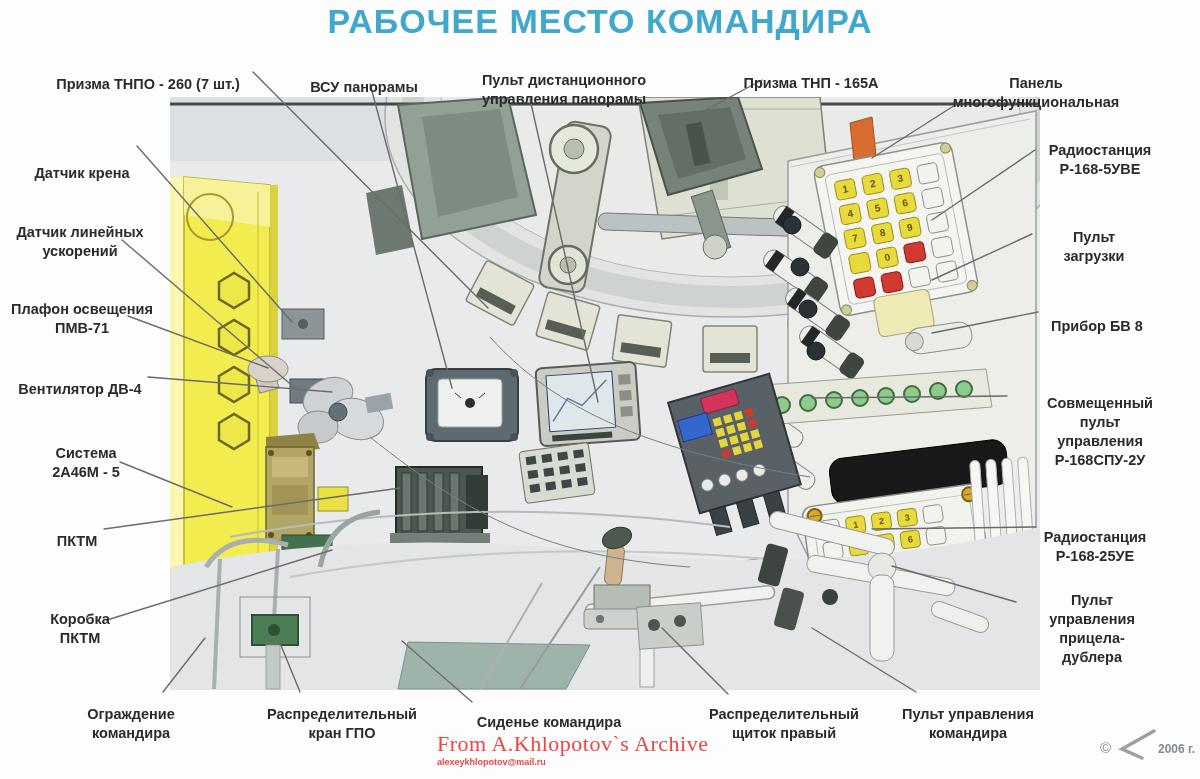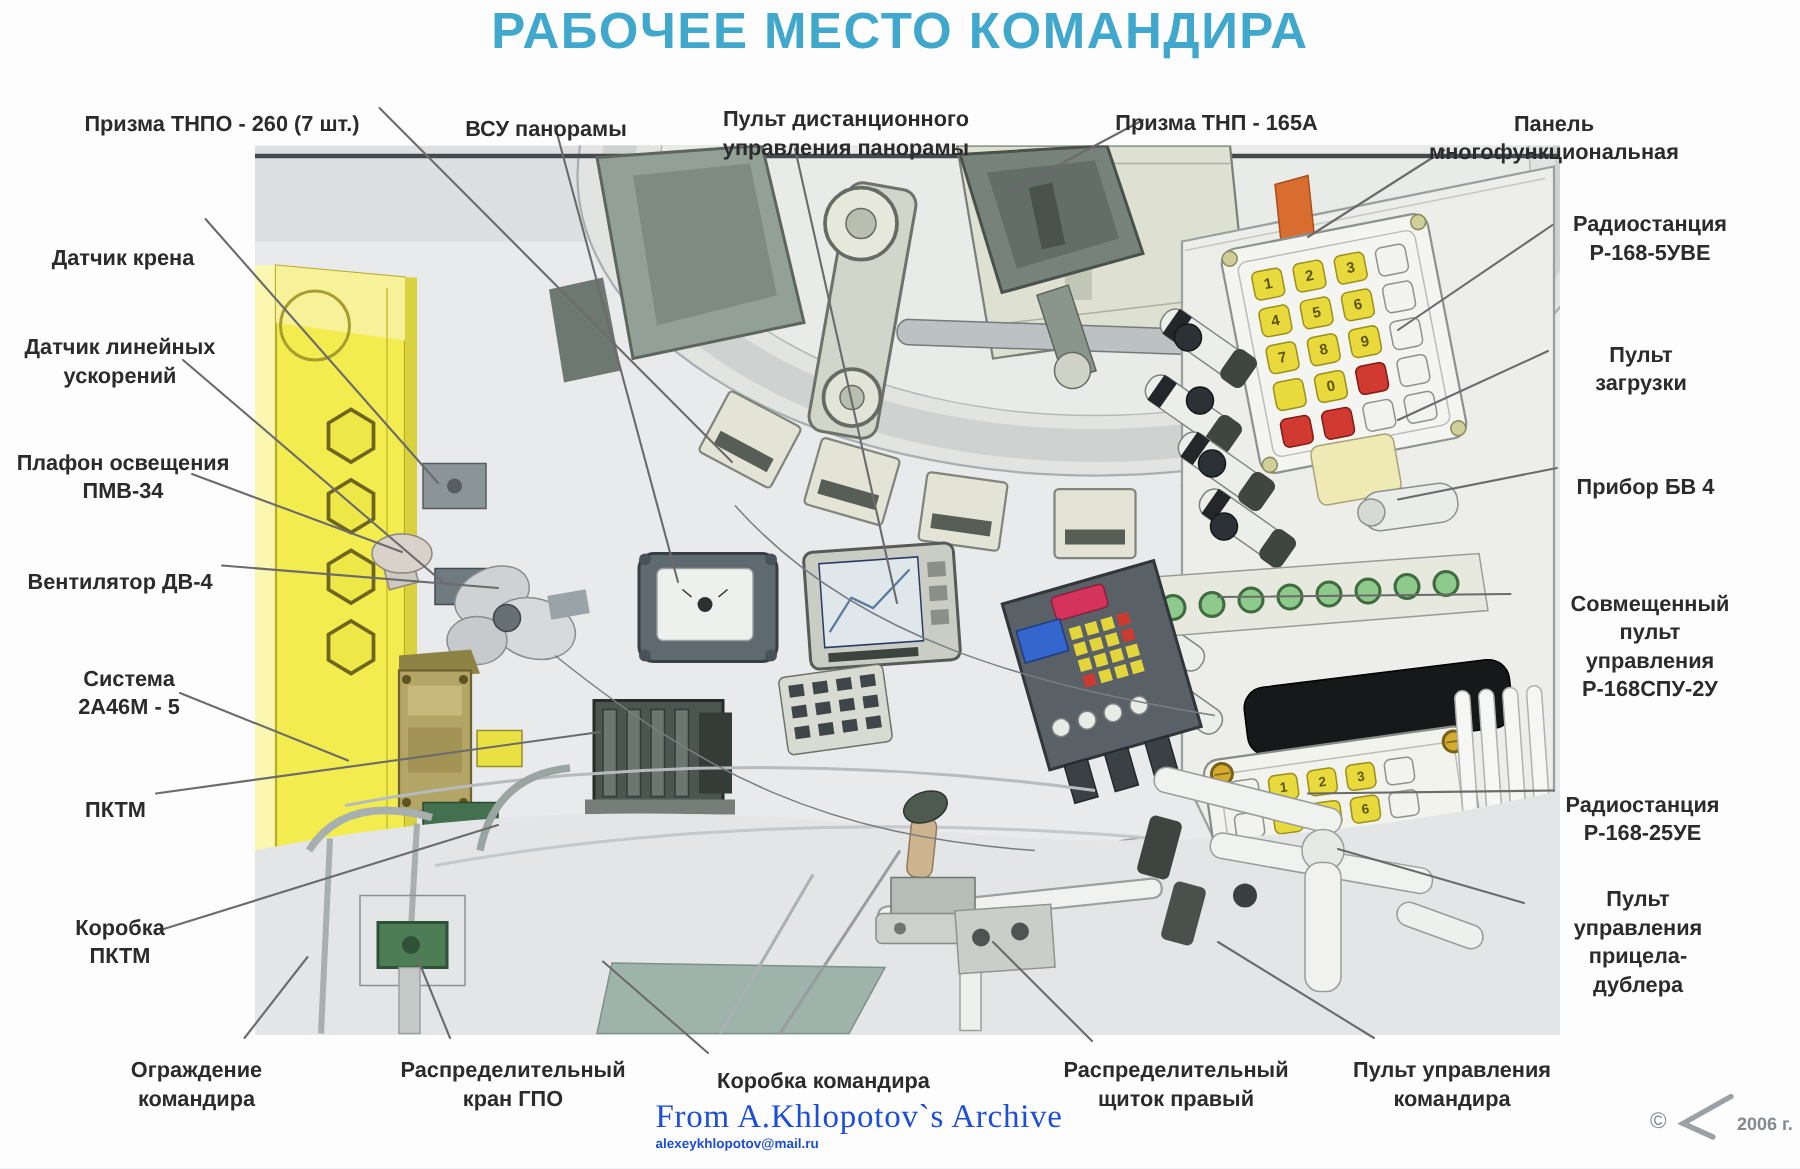--- a/index.html
+++ b/index.html
@@ -14,21 +14,21 @@
   }
   .illustration{position:absolute;left:170px;top:97px;width:870px;height:593px;}
   .illustration svg{display:block}
   #callout-lines{position:absolute;left:0;top:0;width:1200px;height:779px;pointer-events:none}
   #callout-lines line{stroke:var(--line,#6b6b6b);stroke-width:1.4;stroke-linecap:round}
   .callout{
     position:absolute;transform:translate(-50%,-50%);
     font-weight:bold;font-size:14.5px;line-height:19px;text-align:center;
     color:var(--label-text,#2b2b2b);white-space:pre-line;margin-top:13px;
   }
-  .credit{position:absolute;left:437px;top:731px;color:#1d4ed8}
+  .credit{position:absolute;left:437px;top:731px;color:#ef4444}
   .credit .line1{font-family:"Liberation Serif",serif;font-size:22px;letter-spacing:.5px}
   .credit .line2{font-size:9px;font-weight:bold;margin-top:0px;letter-spacing:0}
   .copyright{position:absolute;left:1096px;top:729px;width:100px;height:42px;color:#84898d}
   .copyright .sym{position:absolute;left:4px;top:10px;font-size:15px}
   .copyright .yr{position:absolute;left:62px;top:13px;font-size:12px;font-weight:bold}
   .copyright svg{position:absolute;left:20px;top:0}
 </style>
 </head>
 <body>
 
@@ -494,51 +494,51 @@
     <line x1="472" y1="702" x2="402" y2="641"></line>
     <line x1="728" y1="694" x2="662" y2="628"></line>
   </svg>
 
 <div id="labels">
     <div class="callout" style="left: 148px; top: 71px;">Призма ТНПО - 260 (7 шт.)</div>
     <div class="callout" style="left: 82px; top: 160px;">Датчик крена</div>
     <div class="callout" style="left: 80px; top: 229px;">Датчик линейных
 ускорений</div>
     <div class="callout" style="left: 82px; top: 306px;">Плафон освещения
-ПМВ-34</div>
+ПМВ-71</div>
     <div class="callout" style="left: 80px; top: 376px;">Вентилятор ДВ-4</div>
     <div class="callout" style="left: 86px; top: 450px;">Система
 2А46М - 5</div>
     <div class="callout" style="left: 77px; top: 528px;">ПКТМ</div>
     <div class="callout" style="left: 80px; top: 616px;">Коробка
 ПКТМ</div>
     <div class="callout" style="left: 131px; top: 711px;">Ограждение
 командира</div>
     <div class="callout" style="left: 364px; top: 74px;">ВСУ панорамы</div>
     <div class="callout" style="left: 564px; top: 77px;">Пульт дистанционного
 управления панорамы</div>
     <div class="callout" style="left: 811px; top: 70px;">Призма ТНП - 165А</div>
     <div class="callout" style="left: 1036px; top: 80px;">Панель
 многофункциональная</div>
     <div class="callout" style="left: 1100px; top: 147px;">Радиостанция
 Р-168-5УВЕ</div>
     <div class="callout" style="left: 1094px; top: 234px;">Пульт загрузки</div>
-    <div class="callout" style="left: 1097px; top: 313px;">Прибор БВ  4</div>
+    <div class="callout" style="left: 1097px; top: 313px;">Прибор БВ  8</div>
     <div class="callout" style="left: 1100px; top: 419px;">Совмещенный пульт
 управления
 Р-168СПУ-2У</div>
     <div class="callout" style="left: 1095px; top: 534px;">Радиостанция
 Р-168-25УЕ</div>
     <div class="callout" style="left: 1092px; top: 616px;">Пульт управления
 прицела-дублера</div>
     <div class="callout" style="left: 968px; top: 711px;">Пульт управления
 командира</div>
     <div class="callout" style="left: 342px; top: 711px;">Распределительный
 кран  ГПО</div>
-    <div class="callout" style="left: 549px; top: 709px;">Коробка командира</div>
+    <div class="callout" style="left: 549px; top: 709px;">Сиденье командира</div>
     <div class="callout" style="left: 784px; top: 711px;">Распределительный
 щиток правый</div>
   </div>
 
 <div class="credit">
   <div class="line1">From A.Khlopotov`s Archive</div>
   <div class="line2">alexeykhlopotov@mail.ru</div>
 </div>
 
 <div class="copyright">

